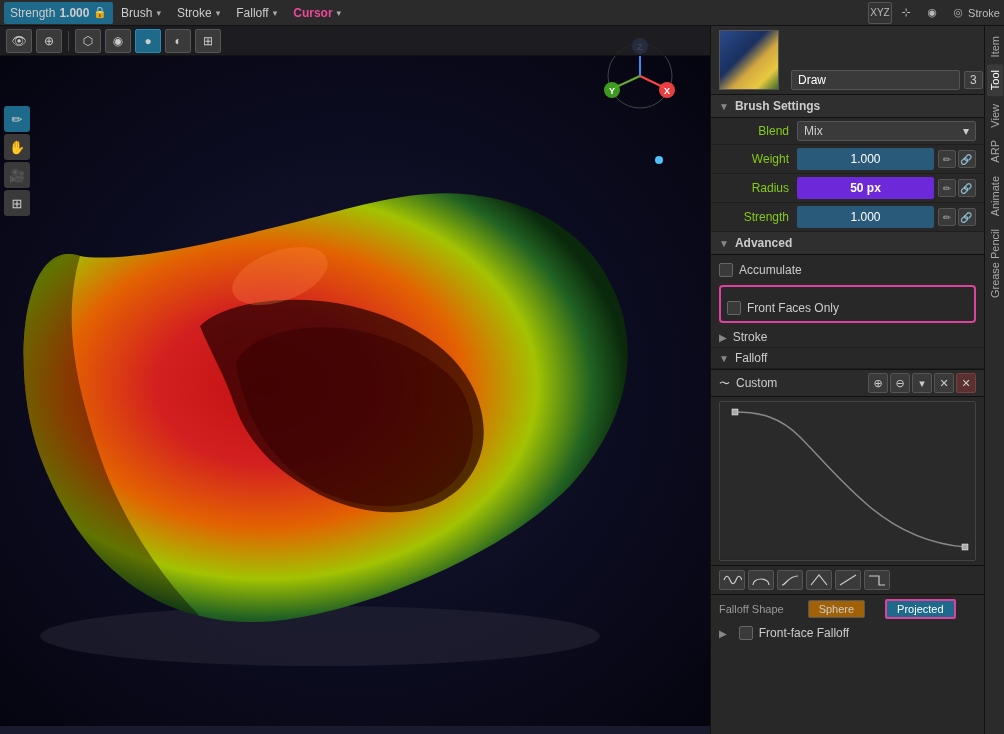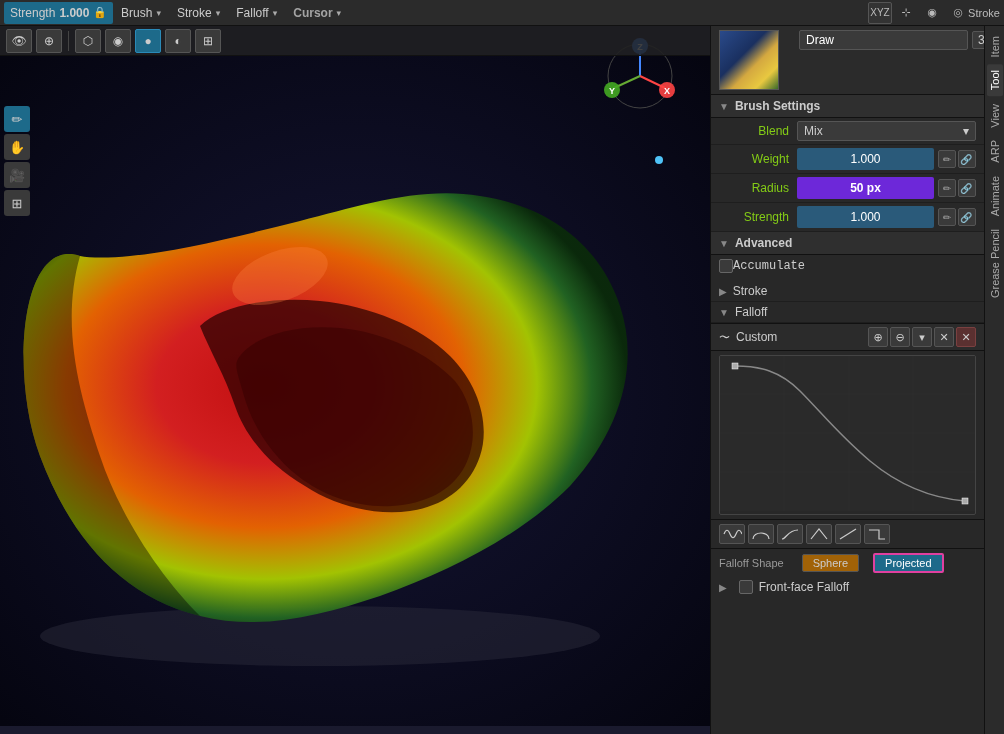--- a/index.html
+++ b/index.html
@@ -150,25 +150,25 @@
 
     
     #right-panel {
       right: 20px;
       width: 274px;
     }
 
     
     .panel-header-row {
       display: flex;
-      align-items: flex-start;
+      align-items: flex-end;
       padding: 4px 8px;
       background: #2b2b2b;
       border-bottom: 1px solid #111;
-      gap: 14px;
+      gap: 6px;
       min-height: 32px;
     }
 
     .brush-preview {
       width: 60px; height: 60px;
       flex-shrink: 0;
       position: relative;
       overflow: hidden;
     }
 
@@ -273,24 +273,24 @@
       align-items: center;
       justify-content: center;
       cursor: pointer;
       font-size: 10px;
       color: #aaa;
     }
 
     
     .checkbox-row {
       display: flex;
-      align-items: flex-start;
+      align-items: flex-end;
       padding: 4px 8px;
+      gap: 6px;
       min-height: 26px;
-      font-family: Liberation Mono, monospace;
     }
 
     .checkbox {
       width: 14px; height: 14px;
       background: #3a3a3a;
       border: 1px solid #666;
       border-radius: 2px;
       flex-shrink: 0;
       cursor: pointer;
     }
@@ -387,21 +387,21 @@
       cursor: pointer;
       font-size: 10px;
       color: #ccc;
     }
 
     
     .falloff-shape-row {
       display: flex;
       align-items: center;
       padding: 4px 8px;
-      gap: 14px;
+      gap: 20px;
       border-top: 1px solid #111;
     }
 
     .falloff-shape-label {
       font-size: 11px;
       color: #999;
       margin-right: 4px;
     }
 
     .shape-btn {
@@ -496,21 +496,21 @@
   </div>
   <div class="toolbar-item">
     <span>Stroke</span>
     <span class="dropdown-arrow">▾</span>
   </div>
   <div class="toolbar-item">
     <span>Falloff</span>
     <span class="dropdown-arrow">▾</span>
   </div>
   <div class="toolbar-item">
-    <span style="color:#a3a3a3; font-weight:bold;">Cursor</span>
+    <span style="color:#ec4899; font-weight:bold;">Cursor</span>
     <span class="dropdown-arrow">▾</span>
   </div>
 
   <div class="top-right-icons">
     <div class="icon-btn" style="font-size:10px; background:#333; border:1px solid #555; padding:2px;">XYZ</div>
     <div class="icon-btn">⊹</div>
     <div class="icon-btn">◉</div>
     <div class="icon-btn">◎</div>
     <div class="icon-btn">
       <span>Stroke</span>
@@ -689,20 +689,26 @@
   <div class="section-header">
     <span class="triangle-down">▼</span>
     <span>Advanced</span>
   </div>
 
   <div class="checkbox-row">
     <div class="checkbox"></div>
     <span>Accumulate</span>
   </div>
 
+  <div class="front-faces-highlight" style="border: 2px solid #e040a0; border-radius:4px; margin:4px 8px;">
+    <div class="checkbox-row" style="padding:2px 0;">
+      <div class="checkbox"></div>
+      <span>Front Faces Only</span>
+    </div>
+  </div>
 
   <div class="sub-section-header">
     <span class="triangle-right">▶</span>
     <span>Stroke</span>
   </div>
 
   <div class="sub-section-header">
     <span class="triangle-down">▼</span>
     <span>Falloff</span>
   </div>

